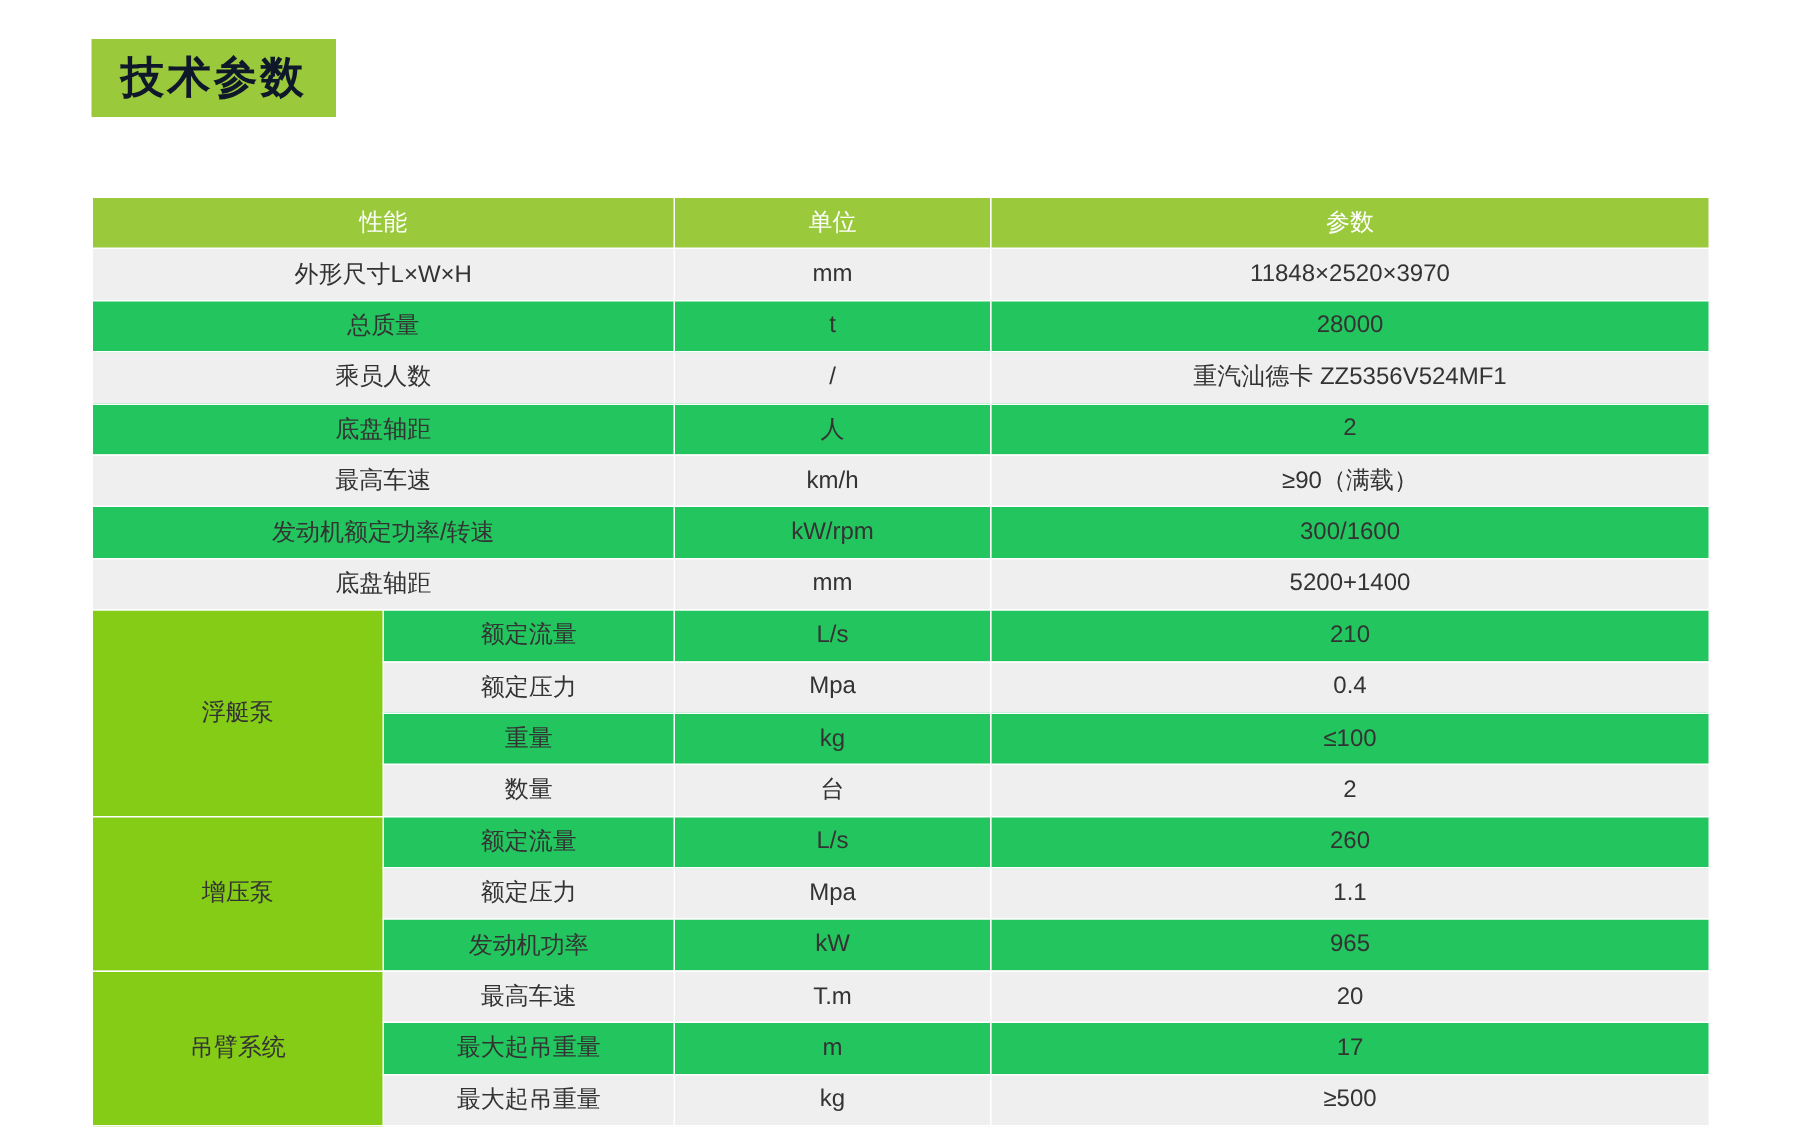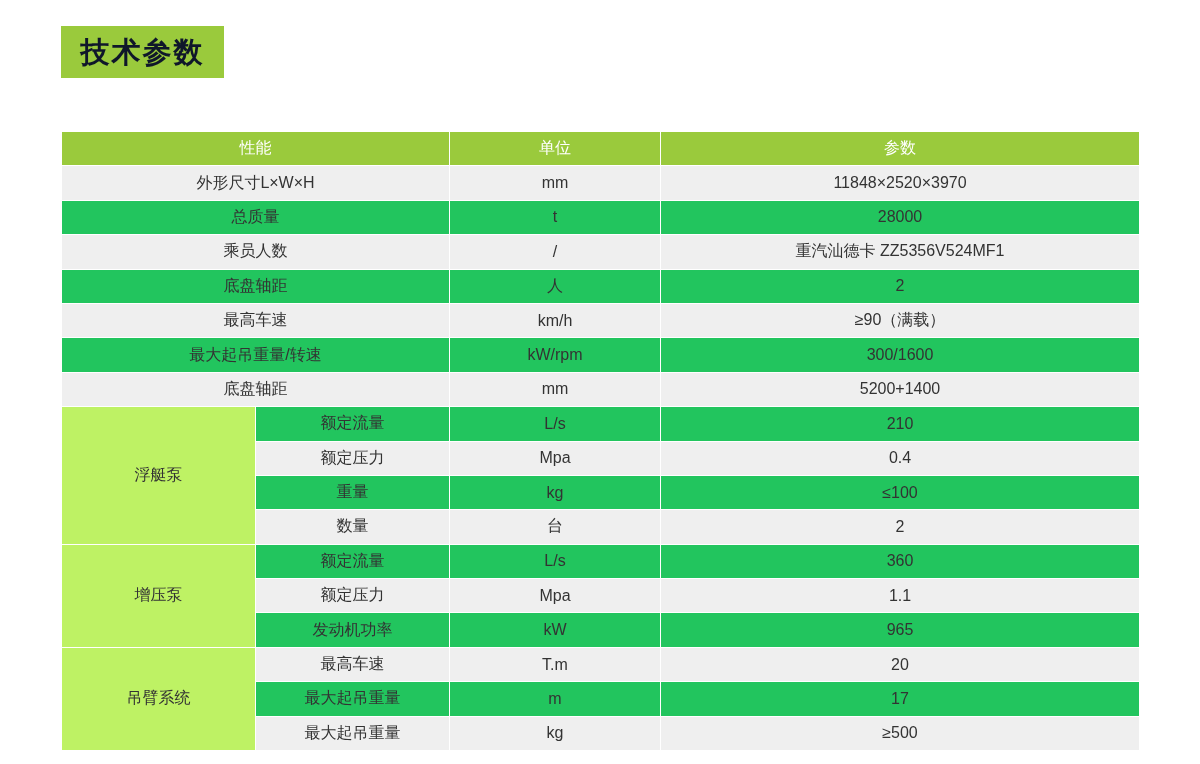--- a/index.html
+++ b/index.html
@@ -62,21 +62,21 @@
     height: 30px;
     font-size: 16px;
   }
   .c-light { background: #EFEFEF; }
   .c-dark  { background: #22c55e; }
   .col-a { width: 194px; }
   .col-b { width: 194px; }
   .col-c { width: 211px; }
   .col-d { width: 479px; }
   .grouplabel {
-    background: #bef264;
+    background: #84cc16;
     font-size: 16px;
   }
   .name-cell { font-size: 16px; margin-top: 45px; }
 </style>
 </head>
 <body>
 
 <div class="page">
 
   <div class="title-banner">
@@ -117,21 +117,21 @@
           <td colspan="2" class="c-dark name-cell">底盘轴距</td>
           <td class="c-dark">人</td>
           <td class="c-dark">2</td>
         </tr>
         <tr>
           <td colspan="2" class="c-light name-cell">最高车速</td>
           <td class="c-light">km/h</td>
           <td class="c-light">≥90（满载）</td>
         </tr>
         <tr>
-          <td colspan="2" class="c-dark name-cell">最大起吊重量/转速</td>
+          <td colspan="2" class="c-dark name-cell">发动机额定功率/转速</td>
           <td class="c-dark">kW/rpm</td>
           <td class="c-dark">300/1600</td>
         </tr>
         <tr>
           <td colspan="2" class="c-light name-cell">底盘轴距</td>
           <td class="c-light">mm</td>
           <td class="c-light">5200+1400</td>
         </tr>
         <tr>
           <td rowspan="4" class="grouplabel">浮艇泵</td>
@@ -151,21 +151,21 @@
         </tr>
         <tr>
           <td class="c-light name-cell">数量</td>
           <td class="c-light">台</td>
           <td class="c-light">2</td>
         </tr>
         <tr>
           <td rowspan="3" class="grouplabel">增压泵</td>
           <td class="c-dark name-cell">额定流量</td>
           <td class="c-dark">L/s</td>
-          <td class="c-dark">360</td>
+          <td class="c-dark">260</td>
         </tr>
         <tr>
           <td class="c-light name-cell">额定压力</td>
           <td class="c-light">Mpa</td>
           <td class="c-light">1.1</td>
         </tr>
         <tr>
           <td class="c-dark name-cell">发动机功率</td>
           <td class="c-dark">kW</td>
           <td class="c-dark">965</td>

